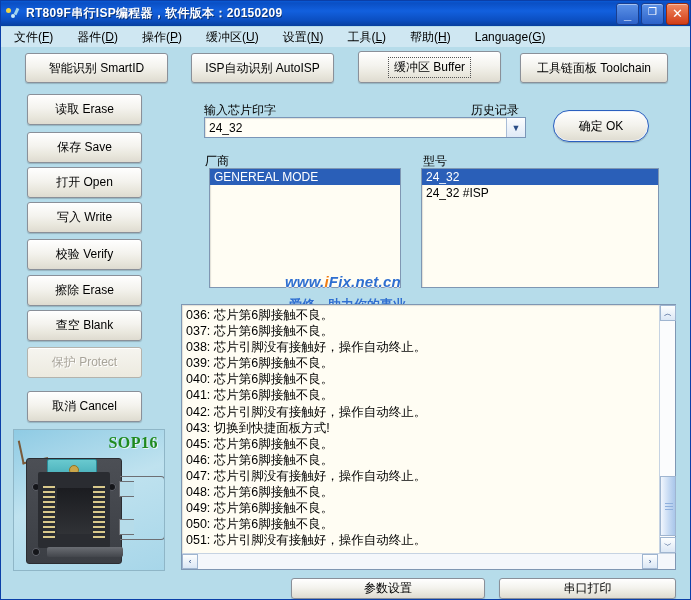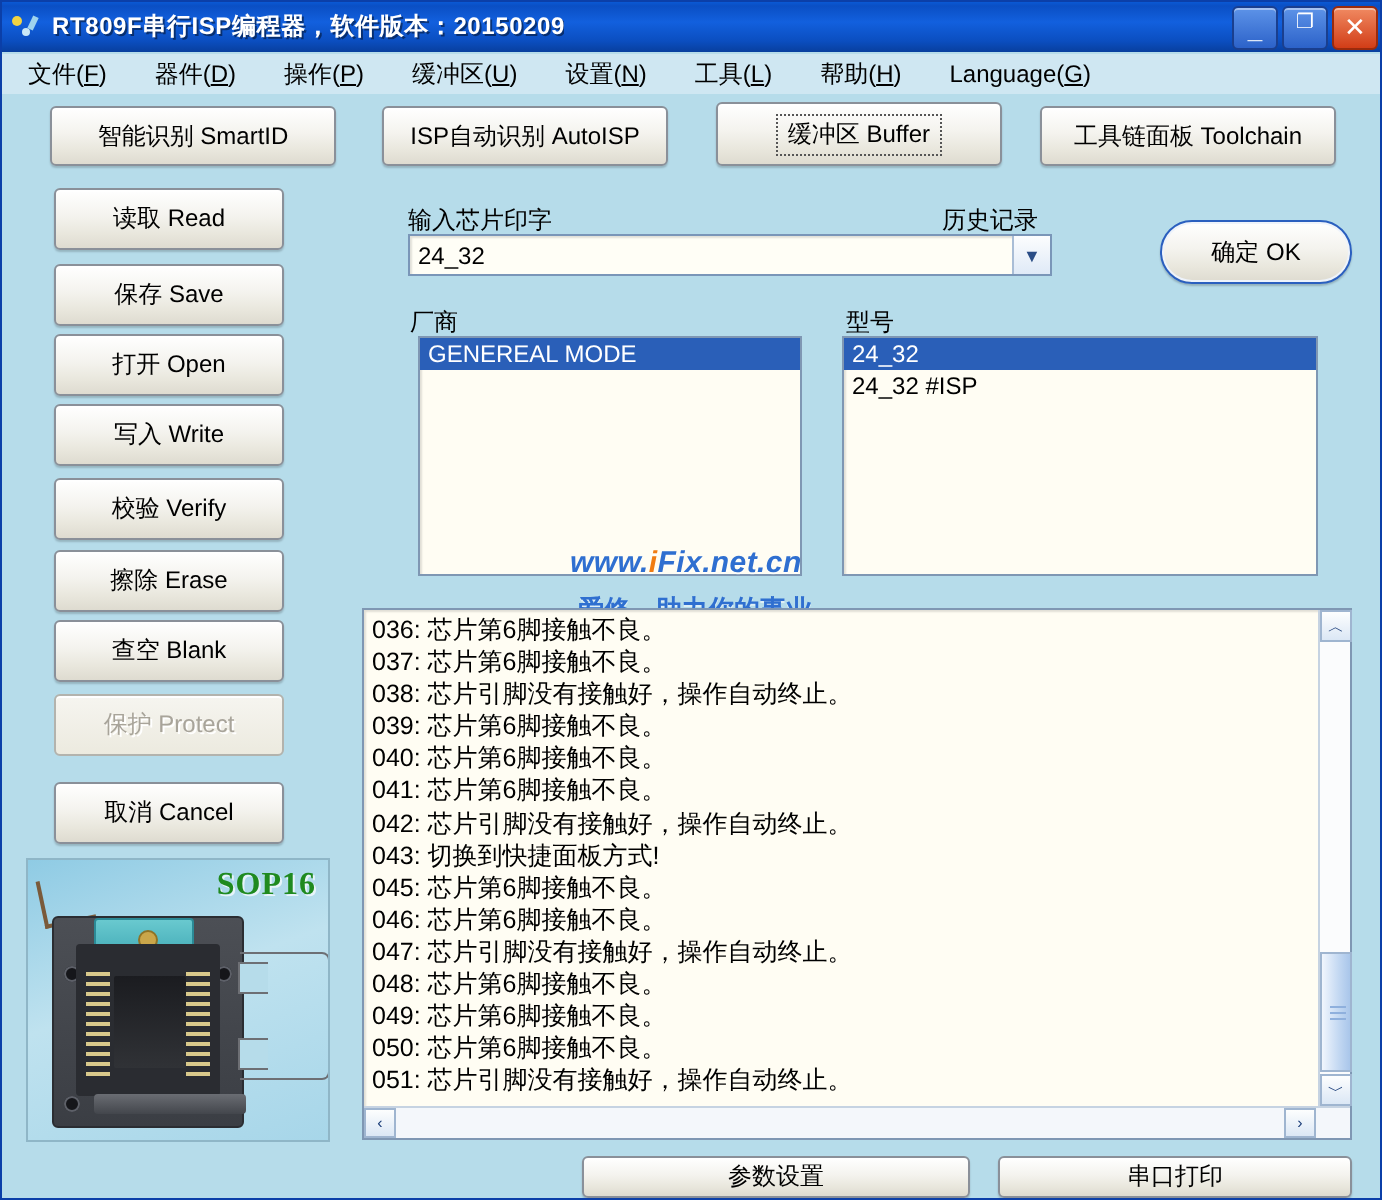--- a/index.html
+++ b/index.html
@@ -80,21 +80,21 @@
 
   .combo{position:absolute;left:203px;top:116px;width:322px;height:21px;
     background:#fffef6;border:1px solid #7a96b8;box-sizing:border-box;
     display:flex;align-items:center;font-size:12px;padding-left:4px;
     box-shadow:inset 1px 1px 1px rgba(0,0,0,.12);}
   .combo .val{flex:1;overflow:hidden;white-space:nowrap;}
   .combo .arrow{width:18px;height:19px;margin-right:0px;
     background:linear-gradient(to bottom,#fcfdfe,#dfeaf7);border-left:1px solid #a9bdd6;
     display:flex;align-items:center;justify-content:center;color:#2a4d86;font-size:9px;}
 
-  #btn-ok{left:579px;top:109px;width:96px;height:32px;border-radius:16px;}
+  #btn-ok{left:552px;top:109px;width:96px;height:32px;border-radius:16px;}
 
   .listbox{position:absolute;background:#fffdf3;border:1px solid #7f97b3;box-sizing:border-box;
     box-shadow:inset 1px 1px 1px rgba(0,0,0,.12);overflow:hidden;}
   #list-vendor{left:208px;top:167px;width:192px;height:120px;}
   #list-model {left:420px;top:167px;width:238px;height:120px;}
   .lirow{height:16px;line-height:16px;font-size:12px;padding-left:4px;white-space:nowrap;cursor:default;}
   .lirow.sel{background:#2a5fb8;color:#fff;}
 
   
   .wm{position:absolute;left:0;top:0;width:607px;height:600px;pointer-events:none;}
@@ -210,21 +210,21 @@
   </div>
   <div class="btn focus" id="tb-buffer">
     <span class="inner">缓冲区 Buffer</span>
   </div>
   <div class="btn" id="tb-toolchain">
     <span class="inner">工具链面板 Toolchain</span>
   </div>
 
   <div id="sidebar-host">
       <div class="btn sbtn" id="sb0">
-        <span class="inner">读取 Read</span>
+        <span class="inner">读取 Erase</span>
       </div>
       <div class="btn sbtn" id="sb1">
         <span class="inner">保存 Save</span>
       </div>
       <div class="btn sbtn" id="sb2">
         <span class="inner">打开 Open</span>
       </div>
       <div class="btn sbtn" id="sb3">
         <span class="inner">写入 Write</span>
       </div>

